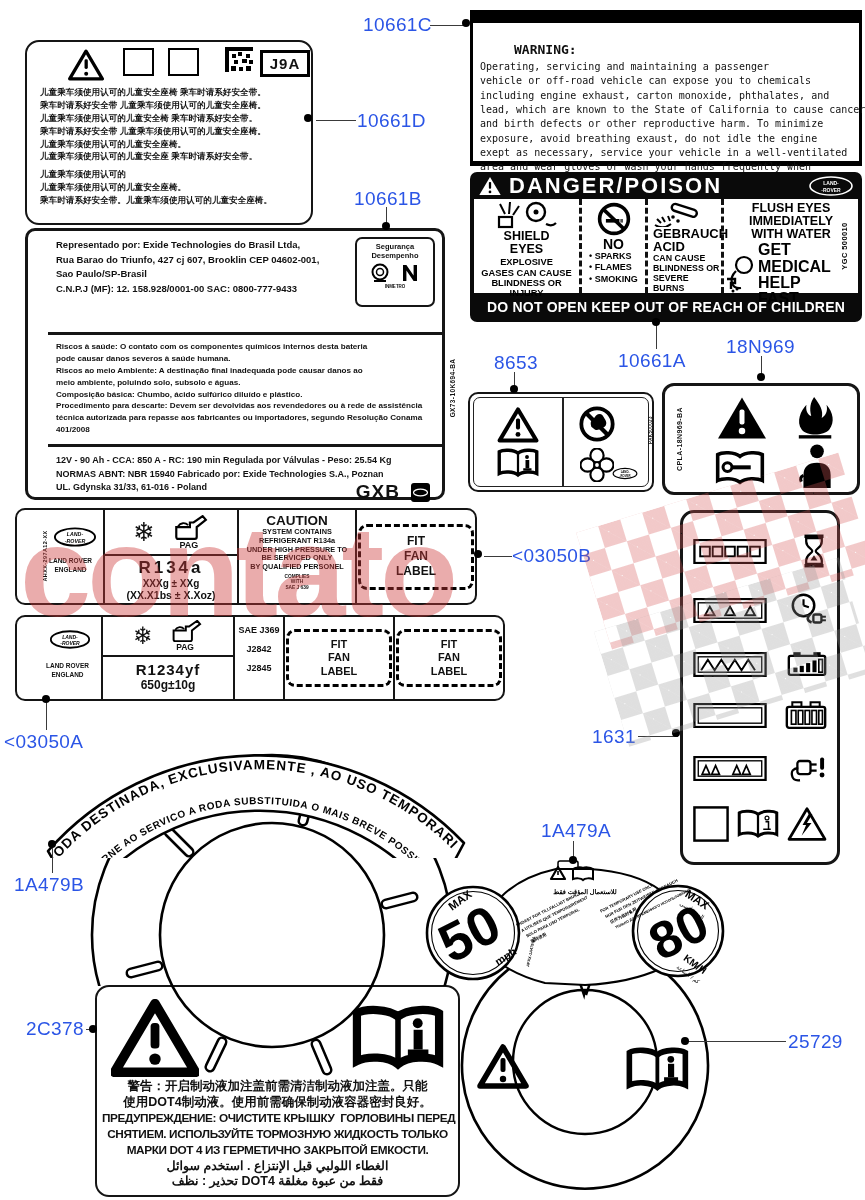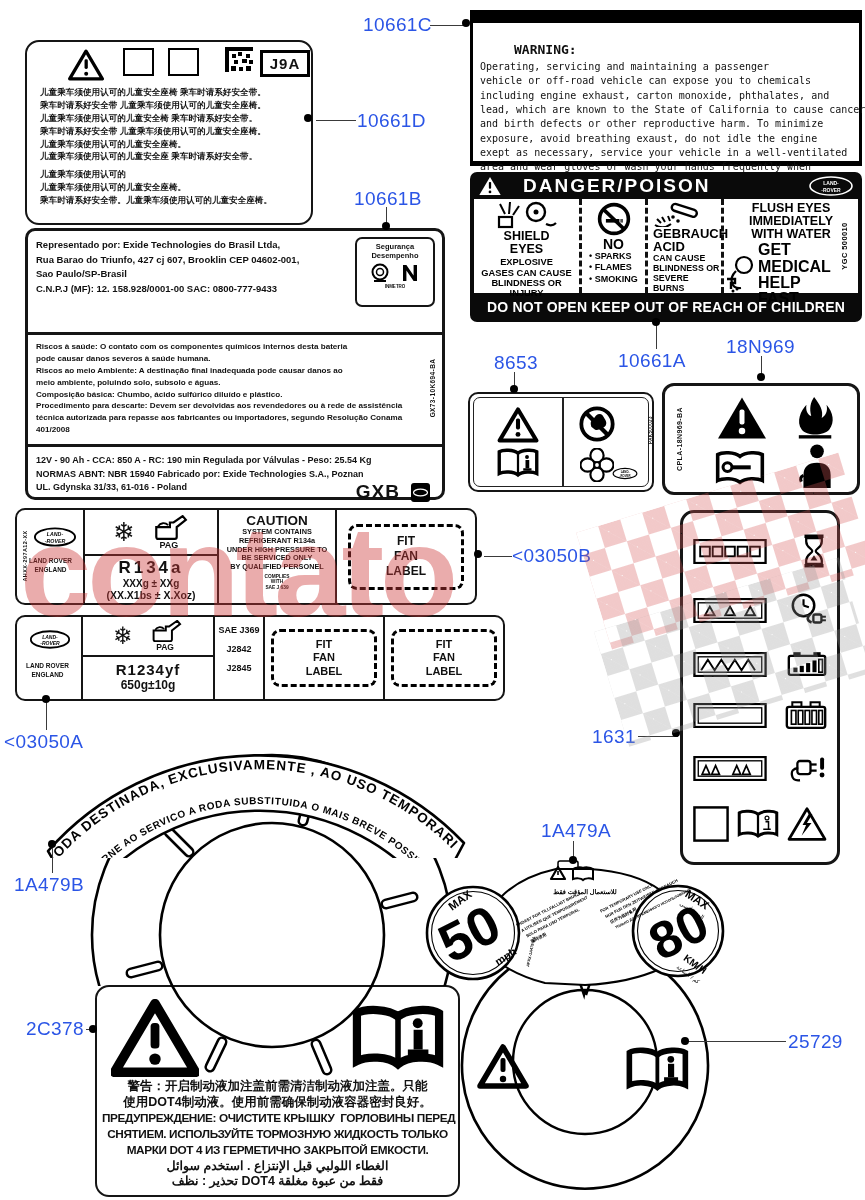--- a/index.html
+++ b/index.html
@@ -2,21 +2,21 @@
 <html><head>
 <meta charset="utf-8">
 <style>
   html,body{margin:0;padding:0;background:#fff;}
   #canvas{position:relative;width:865px;height:1200px;background:#fff;overflow:hidden;
           font-family:"Liberation Sans",sans-serif;color:#111;}
   .abs{position:absolute;}
   .pre{white-space:pre-line;}
   .pre0{white-space:pre;}
   .b{font-weight:bold;}
-  .lbl{position:absolute;border:2.5px solid #151515;border-radius:12px;background:#fff;box-sizing:border-box;}
+  .lbl{position:absolute;border:2.5px solid #151515;border-radius:12px;background:#fff;box-sizing:border-box;padding-left:20px;}
   .callout{position:absolute;color:#2b55e6;font-size:19px;letter-spacing:.4px;z-index:22;cursor:pointer;}
   .leadH{position:absolute;border-top:1.6px solid #3a3a3a;height:0;z-index:21;}
   .leadV{position:absolute;border-left:1.6px solid #3a3a3a;width:0;z-index:21;}
   .dot{position:absolute;width:8px;height:8px;border-radius:50%;background:#000;z-index:21;}
   .vc{position:absolute;transform:translate(-50%,-50%) rotate(-90deg);font-size:7px;font-weight:bold;
       white-space:nowrap;letter-spacing:.4px;}
   .dash-box{border:3.5px dashed #000;border-radius:9px;display:flex;align-items:center;justify-content:center;
             text-align:center;font-weight:bold;}
   .checker{position:absolute;pointer-events:none;z-index:28;
     background-image:
@@ -121,21 +121,21 @@
     </div>
   </div>
 
   <div class="abs" style="left:470px;top:172px;width:392px;height:150px;background:#0a0a0a;border-radius:7px;z-index:5">
     <div style="display:flex;align-items:center;height:27px;padding:0 8px;color:#fff">
       <svg width="24" height="20" viewBox="0 0 100 88">
         <path d="M50 4 L97 84 L3 84 Z" fill="#fff"></path>
           <rect x="45" y="26" width="10" height="30" rx="4"></rect>
           <circle cx="50" cy="70" r="6"></circle>
       </svg>
-      <div class="b" style="font-size:19px;letter-spacing:2px;margin-left:21px">DANGER/POISON</div>
+      <div class="b" style="font-size:22px;letter-spacing:2px;margin-left:7px">DANGER/POISON</div>
       <svg style="margin-left:auto" width="46" height="20" viewBox="0 0 46 20">
         <ellipse cx="23" cy="10" rx="21" ry="9" fill="none" stroke="#fff" stroke-width="1.6"></ellipse>
         <text x="23" y="8.5" text-anchor="middle" font-size="5" font-weight="bold" fill="#fff">LAND-</text>
         <text x="23" y="15.5" text-anchor="middle" font-size="5" font-weight="bold" fill="#fff">-ROVER</text>
       </svg>
     </div>
     <div class="abs" style="left:4px;right:4px;top:27px;height:94px;background:#fff;display:flex;color:#000">
       <div style="width:108px;border-right:3px dashed #111;box-sizing:border-box;text-align:center;padding-top:1px">
         <svg width="62" height="30" viewBox="0 0 62 30" style="margin:0 auto">
           <rect x="3" y="17" width="13" height="10" fill="none" stroke="#000" stroke-width="2.2"></rect>

